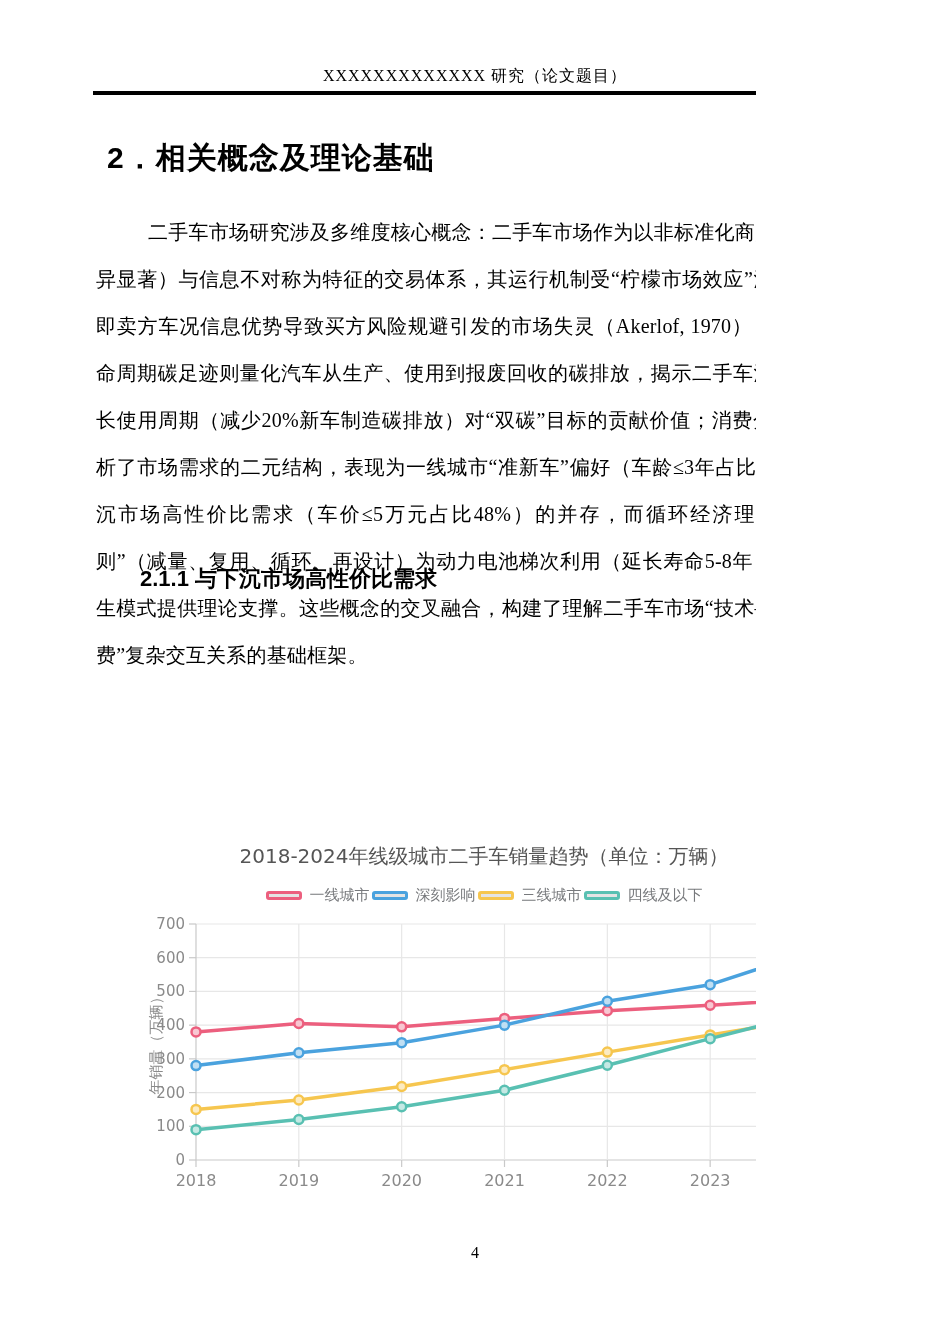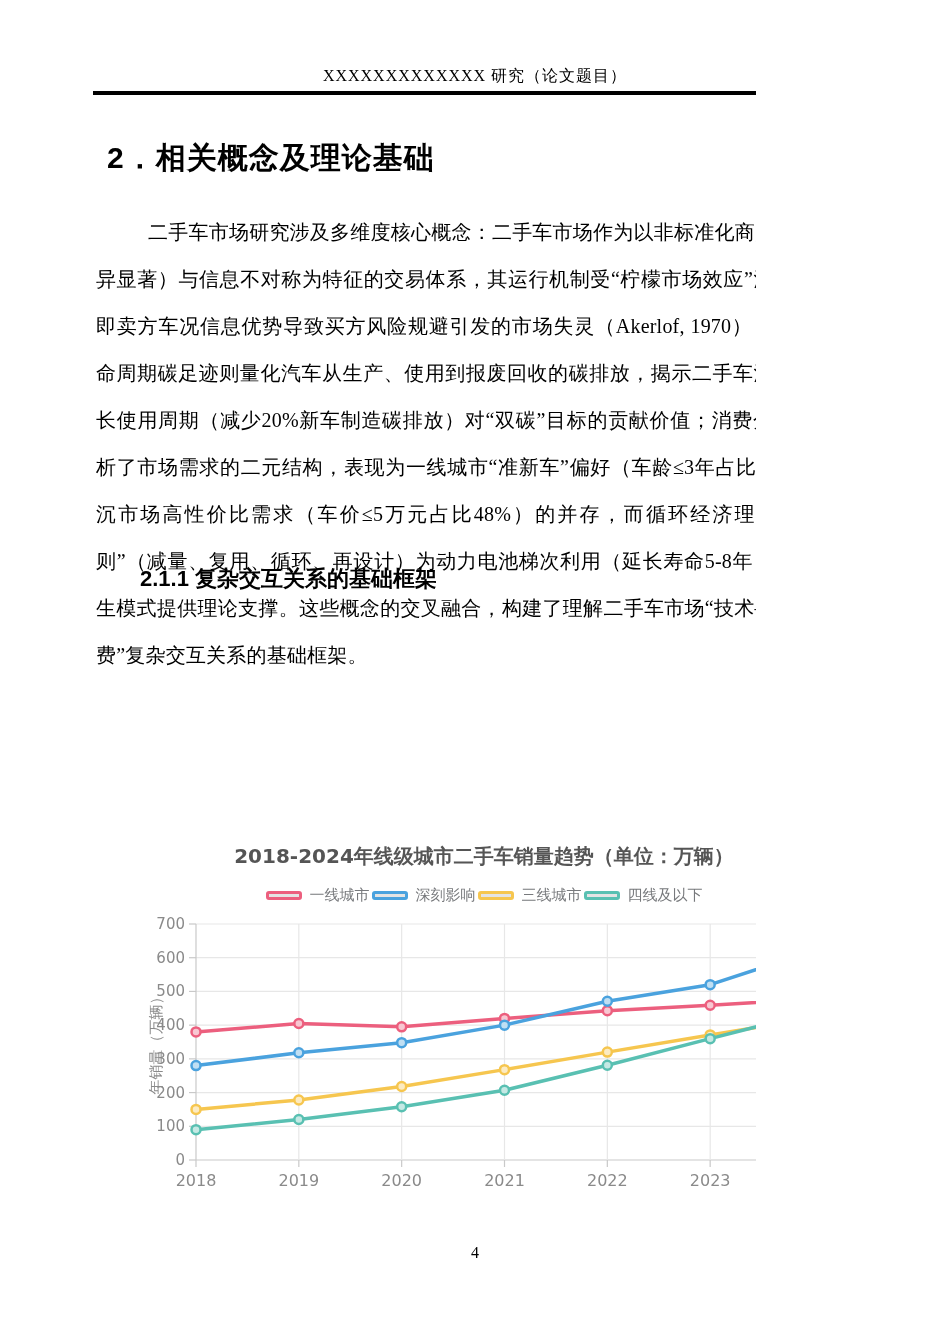--- a/index.html
+++ b/index.html
@@ -43,21 +43,21 @@
     position:absolute; top:626px; left:131px; width:700px;
     font-family:"Liberation Sans","DejaVu Sans",sans-serif;
     font-weight:700; font-size:20px; line-height:28px;
   }
   .figure {
     position:absolute; top:843px; left:148px; width:672px;
   }
   .chart-title {
     text-align:center;
     font-family:"DejaVu Sans","Liberation Sans",sans-serif;
-    font-weight:700; font-size:20px; line-height:26px; color:#555;
+    font-weight:400; font-size:20px; line-height:26px; color:#555;
   }
   .legend {
     margin-top:17px; display:flex; justify-content:center; align-items:center;
   }
   .legend-item { display:flex; align-items:center; margin:0 1px; }
   .legend-swatch {
     width:36px; height:9px; border:3px solid #999; border-radius:3px;
     background:#e4e4e4; display:inline-block;
   }
   .legend-label {
@@ -77,21 +77,21 @@
 
 <div class="page">
 
   <div class="running-header">XXXXXXXXXXXXX 研究（论文题目）</div>
   <div class="header-rule"></div>
 
   <div class="h1">2．相关概念及理论基础</div>
 
   <p class="body-par p1">二手车市场研究涉及多维度核心概念：二手车市场作为以非标准化商品（车况差异显著）与信息不对称为特征的交易体系，其运行机制受“柠檬市场效应”深刻影响，即卖方车况信息优势导致买方风险规避引发的市场失灵（Akerlof, 1970）；车辆全生命周期碳足迹则量化汽车从生产、使用到报废回收的碳排放，揭示二手车流通通过延长使用周期（减少20%新车制造碳排放）对“双碳”目标的贡献价值；消费分层概念解析了市场需求的二元结构，表现为一线城市“准新车”偏好（车龄≤3年占比35%）与下沉市场高性价比需求（车价≤5万元占比48%）的并存，而循环经济理论的“4R原则”（减量、复用、循环、再设计）为动力电池梯次利用（延长寿命5-8年）等资源再生模式提供理论支撑。这些概念的交叉融合，构建了理解二手车市场“技术—政策—消费”复杂交互关系的基础框架。</p>
 
-  <div class="h3">2.1.1 复杂交互关系的基础框架</div>
+  <div class="h3">2.1.1 与下沉市场高性价比需求</div>
 
 
   <figure class="figure">
     <div class="chart-title">2018-2024年线级城市二手车销量趋势（单位：万辆）</div>
     <div class="legend" id="legend">
         <span class="legend-item">
           <span class="legend-swatch" style="border-color: rgb(236, 95, 126); background: rgb(228, 228, 228);"></span>
           <span class="legend-label">一线城市</span>
         </span>
         <span class="legend-item">

